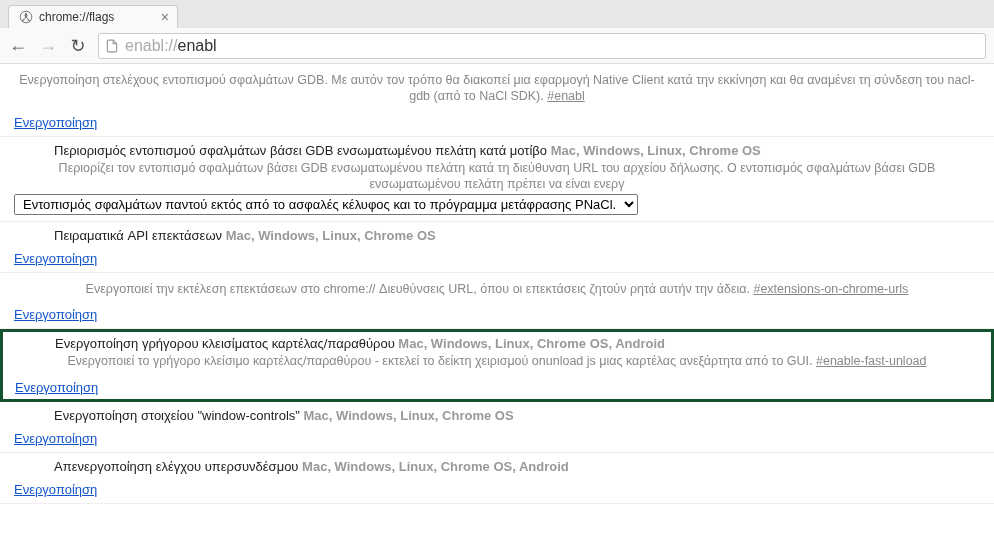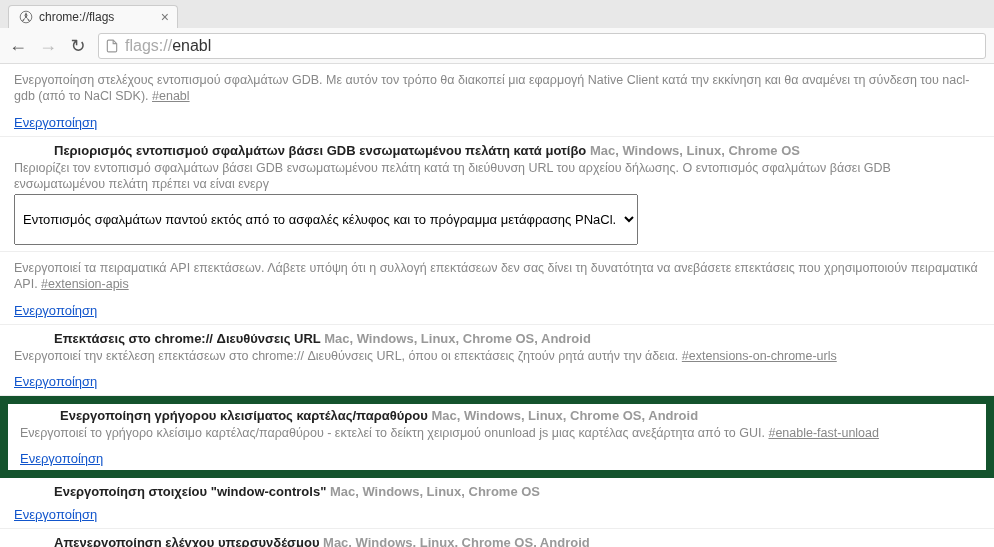--- a/index.html
+++ b/index.html
@@ -79,52 +79,53 @@
     }
     .url-gray { color: #aaa; }
     .content {
       padding: 0;
     }
     .flag {
       padding: 6px 14px;
       border-bottom: 1px solid #eee;
     }
     .flag-title {
-      font-weight: bold;
+      font-weight: normal;
       color: #222;
       display: inline;
       padding-left: 40px;
     }
     .platforms {
       color: #999;
       font-weight: bold;
     }
     .flag-desc {
       color: #888;
       margin: 2px 0;
       font-size: 12.5px;
       line-height: 1.3;
+      text-align: center;
     }
     .anchor-link {
       color: #888;
       text-decoration: underline;
     }
     .action-link {
       color: #1155cc;
       text-decoration: underline;
       display: inline-block;
       margin-top: 8px;
     }
     .highlighted {
-      border: 8px solid #14532d;
+      border: 3px solid #14532d;
       padding: 4px 12px;
     }
     select {
       font-size: 13px;
-      padding: 16px 4px;
+      padding: 1px 4px;
       max-width: 770px;
     }
   </style>
 </head>
 <body>
 
 <div class="tab-bar">
   <div class="tab">
     <span class="tab-icon">
       <svg viewBox="0 0 24 24">
@@ -142,36 +143,35 @@
   <span class="nav-btn">←</span>
   <span class="nav-btn disabled">→</span>
   <span class="nav-btn">↻</span>
   <div class="omnibox">
     <span class="page-icon">
       <svg viewBox="0 0 24 24" fill="none" stroke="#999" stroke-width="2">
           <path d="M14 2H6a2 2 0 0 0-2 2v16a2 2 0 0 0 2 2h12a2 2 0 0 0 2-2V8z"></path>
           <polyline points="14 2 14 8 20 8"></polyline>
         </svg>
     </span>
-    <span><span class="url-gray">flags://</span><span>enabl</span></span>
+    <span><span class="url-gray">enabl://</span><span>enabl</span></span>
   </div>
 </div>
 
 <div class="content" id="flags-container">
     <div class="flag cut-top">
       <div class="flag-desc">Ενεργοποίηση στελέχους εντοπισμού σφαλμάτων GDB. Με αυτόν τον τρόπο θα διακοπεί μια εφαρμογή Native Client κατά την εκκίνηση και θα αναμένει τη σύνδεση του nacl-gdb (από το NaCl SDK). <a class="anchor-link" href="#">#enabl</a></div>
       <div><a class="action-link" href="#">Ενεργοποίηση</a></div>
     </div>
     <div class="flag"><div><span class="flag-title">Περιορισμός εντοπισμού σφαλμάτων βάσει GDB ενσωματωμένου πελάτη κατά μοτίβο </span><span class="platforms">Mac, Windows, Linux, Chrome OS</span></div><div class="flag-desc">Περιορίζει τον εντοπισμό σφαλμάτων βάσει GDB ενσωματωμένου πελάτη κατά τη διεύθυνση URL του αρχείου δήλωσης. Ο εντοπισμός σφαλμάτων βάσει GDB ενσωματωμένου πελάτη πρέπει να είναι ενεργ </div><select><option>Εντοπισμός σφαλμάτων παντού εκτός από το ασφαλές κέλυφος και το πρόγραμμα μετάφρασης PNaCl.</option></select></div>
     <div class="flag">
-      <div class="flag-desc">Ενεργοποιεί τα πειραματικά API επεκτάσεων. Λάβετε υπόψη ότι η συλλογή επεκτάσεων δεν σας δίνει τη δυνατότητα να ανεβάσετε επεκτάσεις που χρησιμοποιούν πειραματικά API. <a class="anchor-link" href="#">#extension-apis</a></div>
+      <div><span class="flag-title">Πειραματικά API επεκτάσεων </span><span class="platforms">Mac, Windows, Linux, Chrome OS</span></div>
       <div><a class="action-link" href="#">Ενεργοποίηση</a></div>
     </div>
     <div class="flag">
-      <div><span class="flag-title">Επεκτάσεις στο chrome:// Διευθύνσεις URL </span><span class="platforms">Mac, Windows, Linux, Chrome OS, Android</span></div>
       <div class="flag-desc">Ενεργοποιεί την εκτέλεση επεκτάσεων στο chrome:// Διευθύνσεις URL, όπου οι επεκτάσεις ζητούν ρητά αυτήν την άδεια. <a class="anchor-link" href="#">#extensions-on-chrome-urls</a></div>
       <div><a class="action-link" href="#">Ενεργοποίηση</a></div>
     </div>
     <div class="flag highlighted">
       <div><span class="flag-title">Ενεργοποίηση γρήγορου κλεισίματος καρτέλας/παραθύρου </span><span class="platforms">Mac, Windows, Linux, Chrome OS, Android</span></div>
       <div class="flag-desc">Ενεργοποιεί το γρήγορο κλείσιμο καρτέλας/παραθύρου - εκτελεί το δείκτη χειρισμού onunload js μιας καρτέλας ανεξάρτητα από το GUI. <a class="anchor-link" href="#">#enable-fast-unload</a></div>
       <div><a class="action-link" href="#">Ενεργοποίηση</a></div>
     </div>
     <div class="flag">
       <div><span class="flag-title">Ενεργοποίηση στοιχείου "window-controls" </span><span class="platforms">Mac, Windows, Linux, Chrome OS</span></div>

